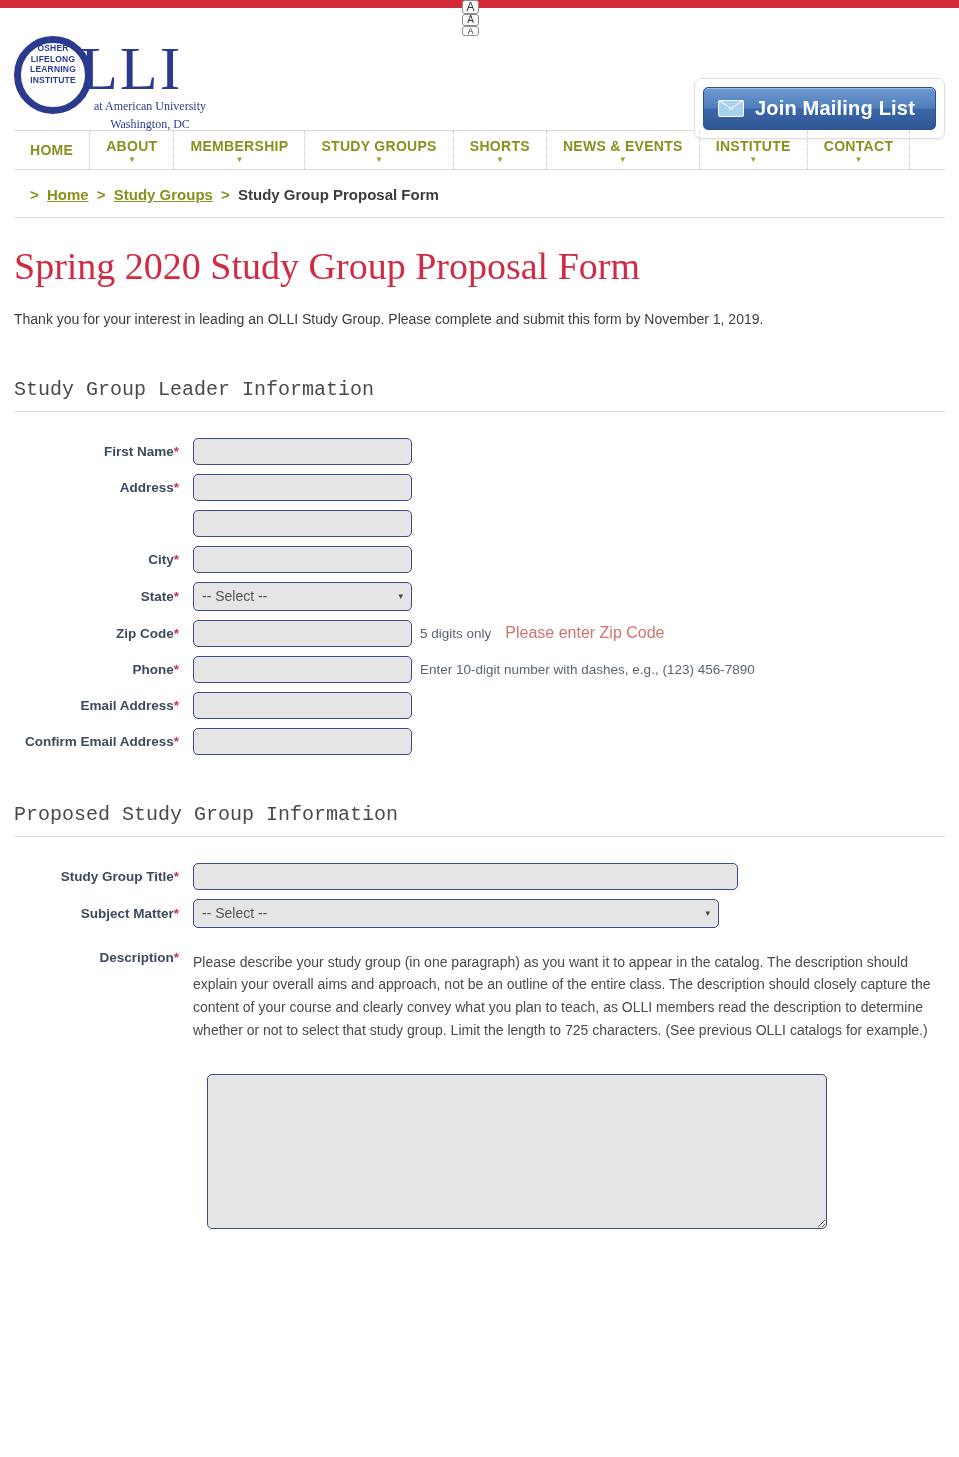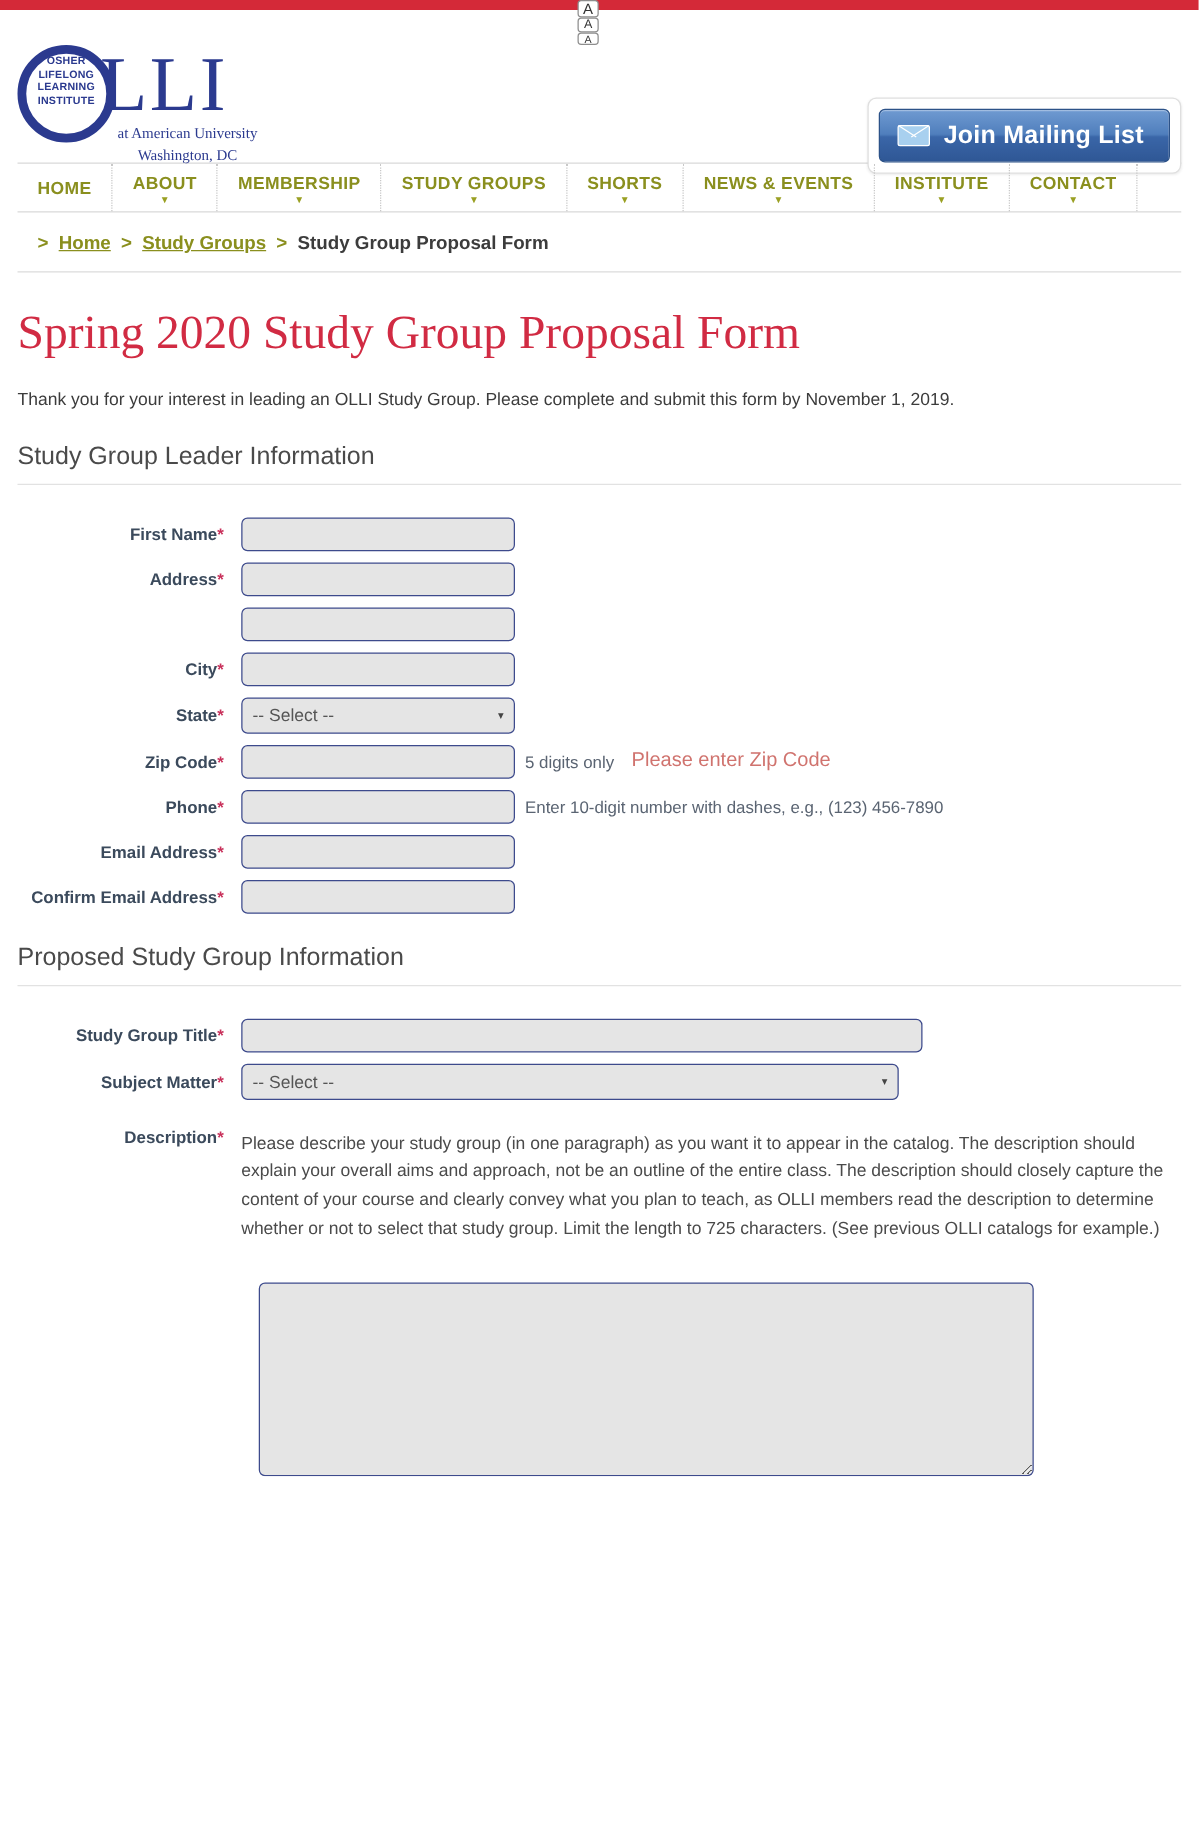--- a/index.html
+++ b/index.html
@@ -230,23 +230,24 @@
     font-size: 14px;
     color: #3c3c3c;
     margin: 22px 0 0 0;
     line-height: 1.4;
   }
 
   .section-head {
     font-size: 20px;
     font-weight: normal;
     color: #4a4a4a;
-    margin: 24px 0 0 0;
+    margin: 48px 0 0 0;
     padding-bottom: 10px;
     border-bottom: 1px solid #e2e2e2;
+    font-family: Liberation Mono, monospace;
   }
 
   
   .form-rows { margin-top: 26px; }
   .f-row {
     display: flex;
     align-items: center;
     margin-bottom: 9px;
   }
   .f-label {

